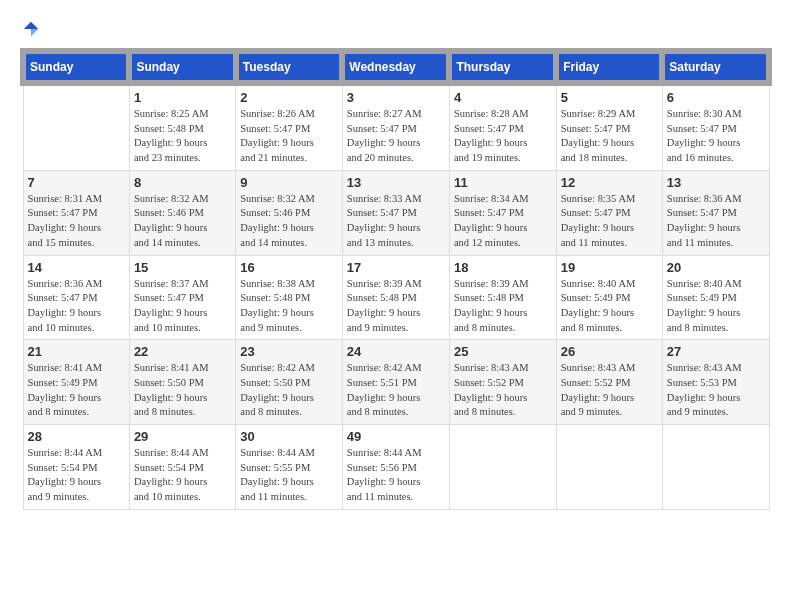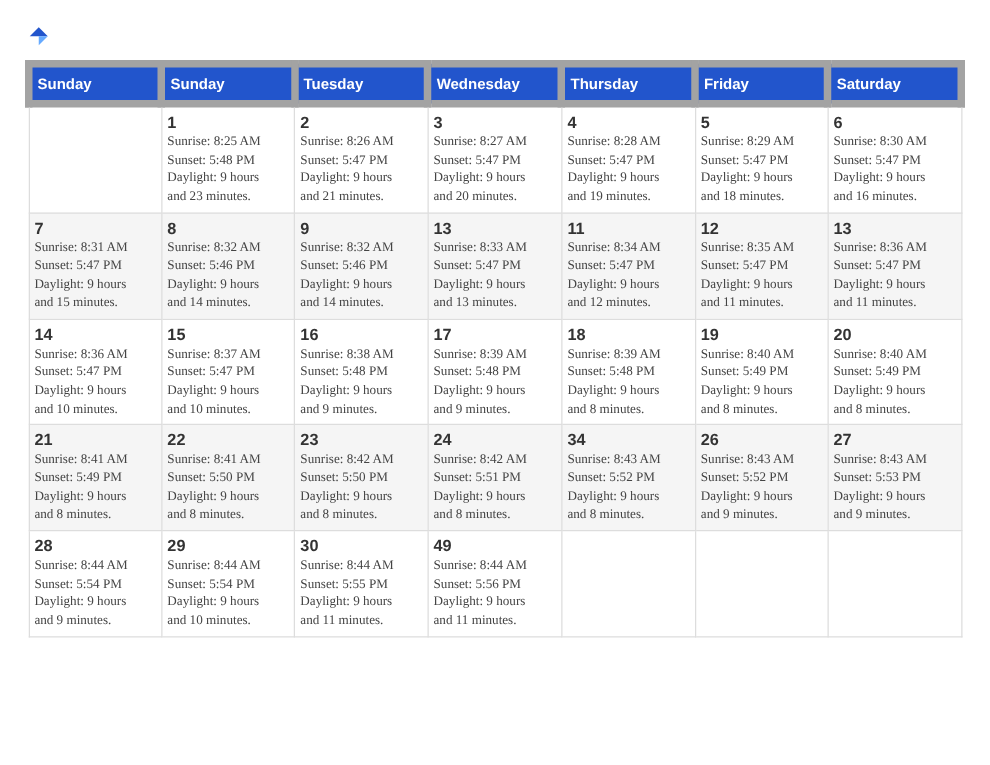--- a/index.html
+++ b/index.html
@@ -223,21 +223,21 @@
         </td>
         <td>
           <div class="day-num">23</div>
           <div class="day-info">Sunrise: 8:42 AM<br>Sunset: 5:50 PM<br>Daylight: 9 hours<br>and 8 minutes.</div>
         </td>
         <td>
           <div class="day-num">24</div>
           <div class="day-info">Sunrise: 8:42 AM<br>Sunset: 5:51 PM<br>Daylight: 9 hours<br>and 8 minutes.</div>
         </td>
         <td>
-          <div class="day-num">34</div>
+          <div class="day-num">25</div>
           <div class="day-info">Sunrise: 8:43 AM<br>Sunset: 5:52 PM<br>Daylight: 9 hours<br>and 8 minutes.</div>
         </td>
         <td>
           <div class="day-num">26</div>
           <div class="day-info">Sunrise: 8:43 AM<br>Sunset: 5:52 PM<br>Daylight: 9 hours<br>and 9 minutes.</div>
         </td>
         <td>
           <div class="day-num">27</div>
           <div class="day-info">Sunrise: 8:43 AM<br>Sunset: 5:53 PM<br>Daylight: 9 hours<br>and 9 minutes.</div>
         </td>

